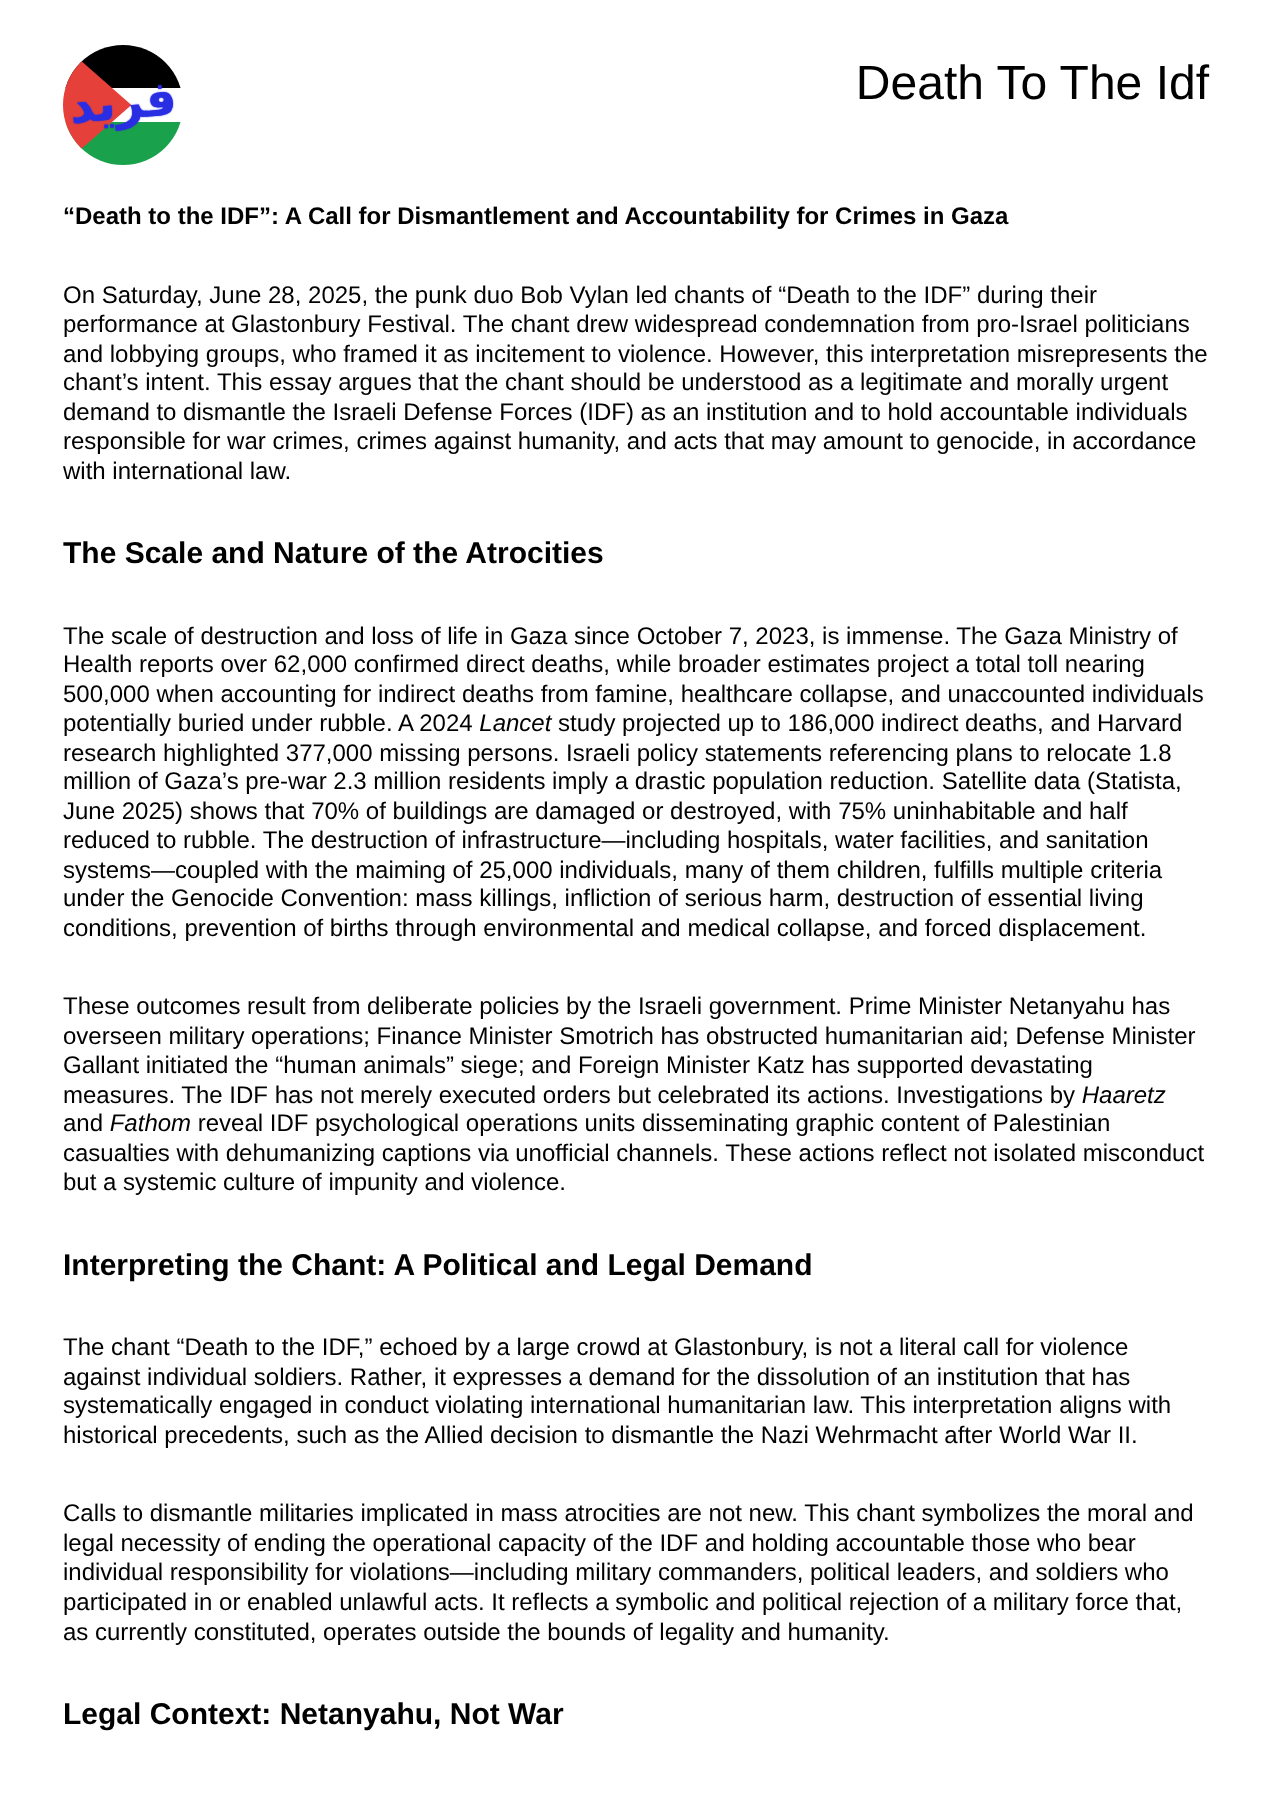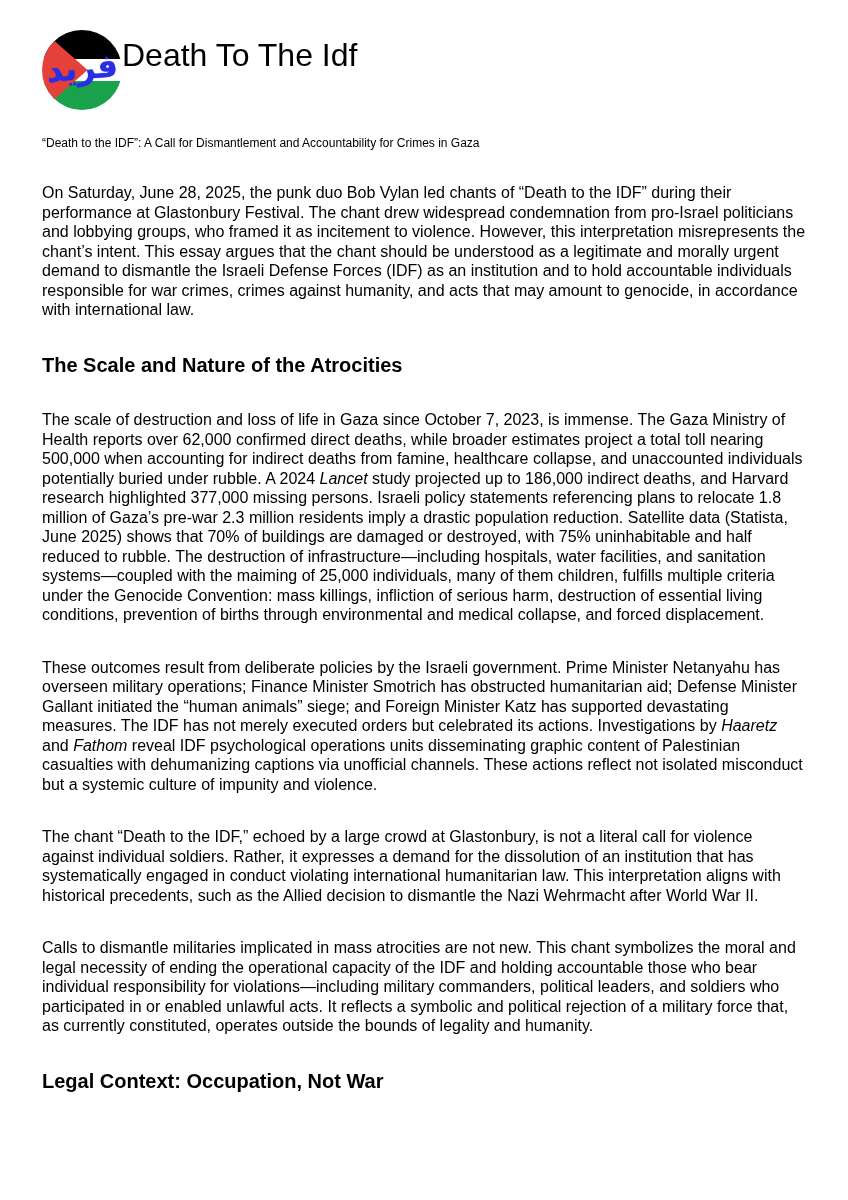--- a/index.html
+++ b/index.html
@@ -57,35 +57,35 @@
     color: #2a2ee2;
     font-family: "DejaVu Sans", sans-serif;
     font-weight: 700;
     font-size: 32px;
     line-height: 1;
     white-space: nowrap;
     text-shadow: 0 0 1px #2a2ee2;
   }
   .site-title {
     flex: 1;
-    text-align: left;
+    text-align: right;
     font-size: 32px;
     font-weight: 400;
     line-height: 1.1;
     margin: 8px 0 0 0;
     color: #000000;
   }
 
   
   .article {
     margin-top: 26px;
   }
   .article-heading {
-    font-size: 12px;
-    font-weight: 400;
+    font-size: 16px;
+    font-weight: 700;
     line-height: 1.17;
     margin: 0 0 20px 0;
   }
   .section-heading {
     font-size: 20px;
     font-weight: 700;
     line-height: 1.22;
     margin: 24px 0 19px 0;
   }
   .paragraph {
@@ -111,18 +111,19 @@
     <h1 class="site-title">Death To The Idf</h1>
   </header>
 
   <main class="article">
 
   <h2 class="article-heading"><span>“Death to the IDF”: A Call for Dismantlement and Accountability for Crimes in Gaza</span></h2>
       <p class="paragraph"><span>On Saturday, June 28, 2025, the punk duo Bob Vylan led chants of “Death to the IDF” during their performance at Glastonbury Festival. The chant drew widespread condemnation from pro-Israel politicians and lobbying groups, who framed it as incitement to violence. However, this interpretation misrepresents the chant’s intent. This essay argues that the chant should be understood as a legitimate and morally urgent demand to dismantle the Israeli Defense Forces (IDF) as an institution and to hold accountable individuals responsible for war crimes, crimes against humanity, and acts that may amount to genocide, in accordance with international law.</span></p>
       <h3 class="section-heading"><span>The Scale and Nature of the Atrocities</span></h3>
       <p class="paragraph"><span>The scale of destruction and loss of life in Gaza since October 7, 2023, is immense. The Gaza Ministry of Health reports over 62,000 confirmed direct deaths, while broader estimates project a total toll nearing 500,000 when accounting for indirect deaths from famine, healthcare collapse, and unaccounted individuals potentially buried under rubble. A 2024 </span><i>Lancet</i><span> study projected up to 186,000 indirect deaths, and Harvard research highlighted 377,000 missing persons. Israeli policy statements referencing plans to relocate 1.8 million of Gaza’s pre-war 2.3 million residents imply a drastic population reduction. Satellite data (Statista, June 2025) shows that 70% of buildings are damaged or destroyed, with 75% uninhabitable and half reduced to rubble. The destruction of infrastructure—including hospitals, water facilities, and sanitation systems—coupled with the maiming of 25,000 individuals, many of them children, fulfills multiple criteria under the Genocide Convention: mass killings, infliction of serious harm, destruction of essential living conditions, prevention of births through environmental and medical collapse, and forced displacement.</span></p>
       <p class="paragraph"><span>These outcomes result from deliberate policies by the Israeli government. Prime Minister Netanyahu has overseen military operations; Finance Minister Smotrich has obstructed humanitarian aid; Defense Minister Gallant initiated the “human animals” siege; and Foreign Minister Katz has supported devastating measures. The IDF has not merely executed orders but celebrated its actions. Investigations by </span><i>Haaretz</i><span> and </span><i>Fathom</i><span> reveal IDF psychological operations units disseminating graphic content of Palestinian casualties with dehumanizing captions via unofficial channels. These actions reflect not isolated misconduct but a systemic culture of impunity and violence.</span></p>
+      <h3 class="section-heading"><span>Interpreting the Chant: A Political and Legal Demand</span></h3>
       <p class="paragraph"><span>The chant “Death to the IDF,” echoed by a large crowd at Glastonbury, is not a literal call for violence against individual soldiers. Rather, it expresses a demand for the dissolution of an institution that has systematically engaged in conduct violating international humanitarian law. This interpretation aligns with historical precedents, such as the Allied decision to dismantle the Nazi Wehrmacht after World War II.</span></p>
       <p class="paragraph"><span>Calls to dismantle militaries implicated in mass atrocities are not new. This chant symbolizes the moral and legal necessity of ending the operational capacity of the IDF and holding accountable those who bear individual responsibility for violations—including military commanders, political leaders, and soldiers who participated in or enabled unlawful acts. It reflects a symbolic and political rejection of a military force that, as currently constituted, operates outside the bounds of legality and humanity.</span></p>
-      <h3 class="section-heading"><span>Legal Context: Occupation, Not War</span></h3>
+      <h3 class="section-heading"><span>Legal Context: Netanyahu, Not War</span></h3>
     </main>
 
 </div>
 
 </body></html>

